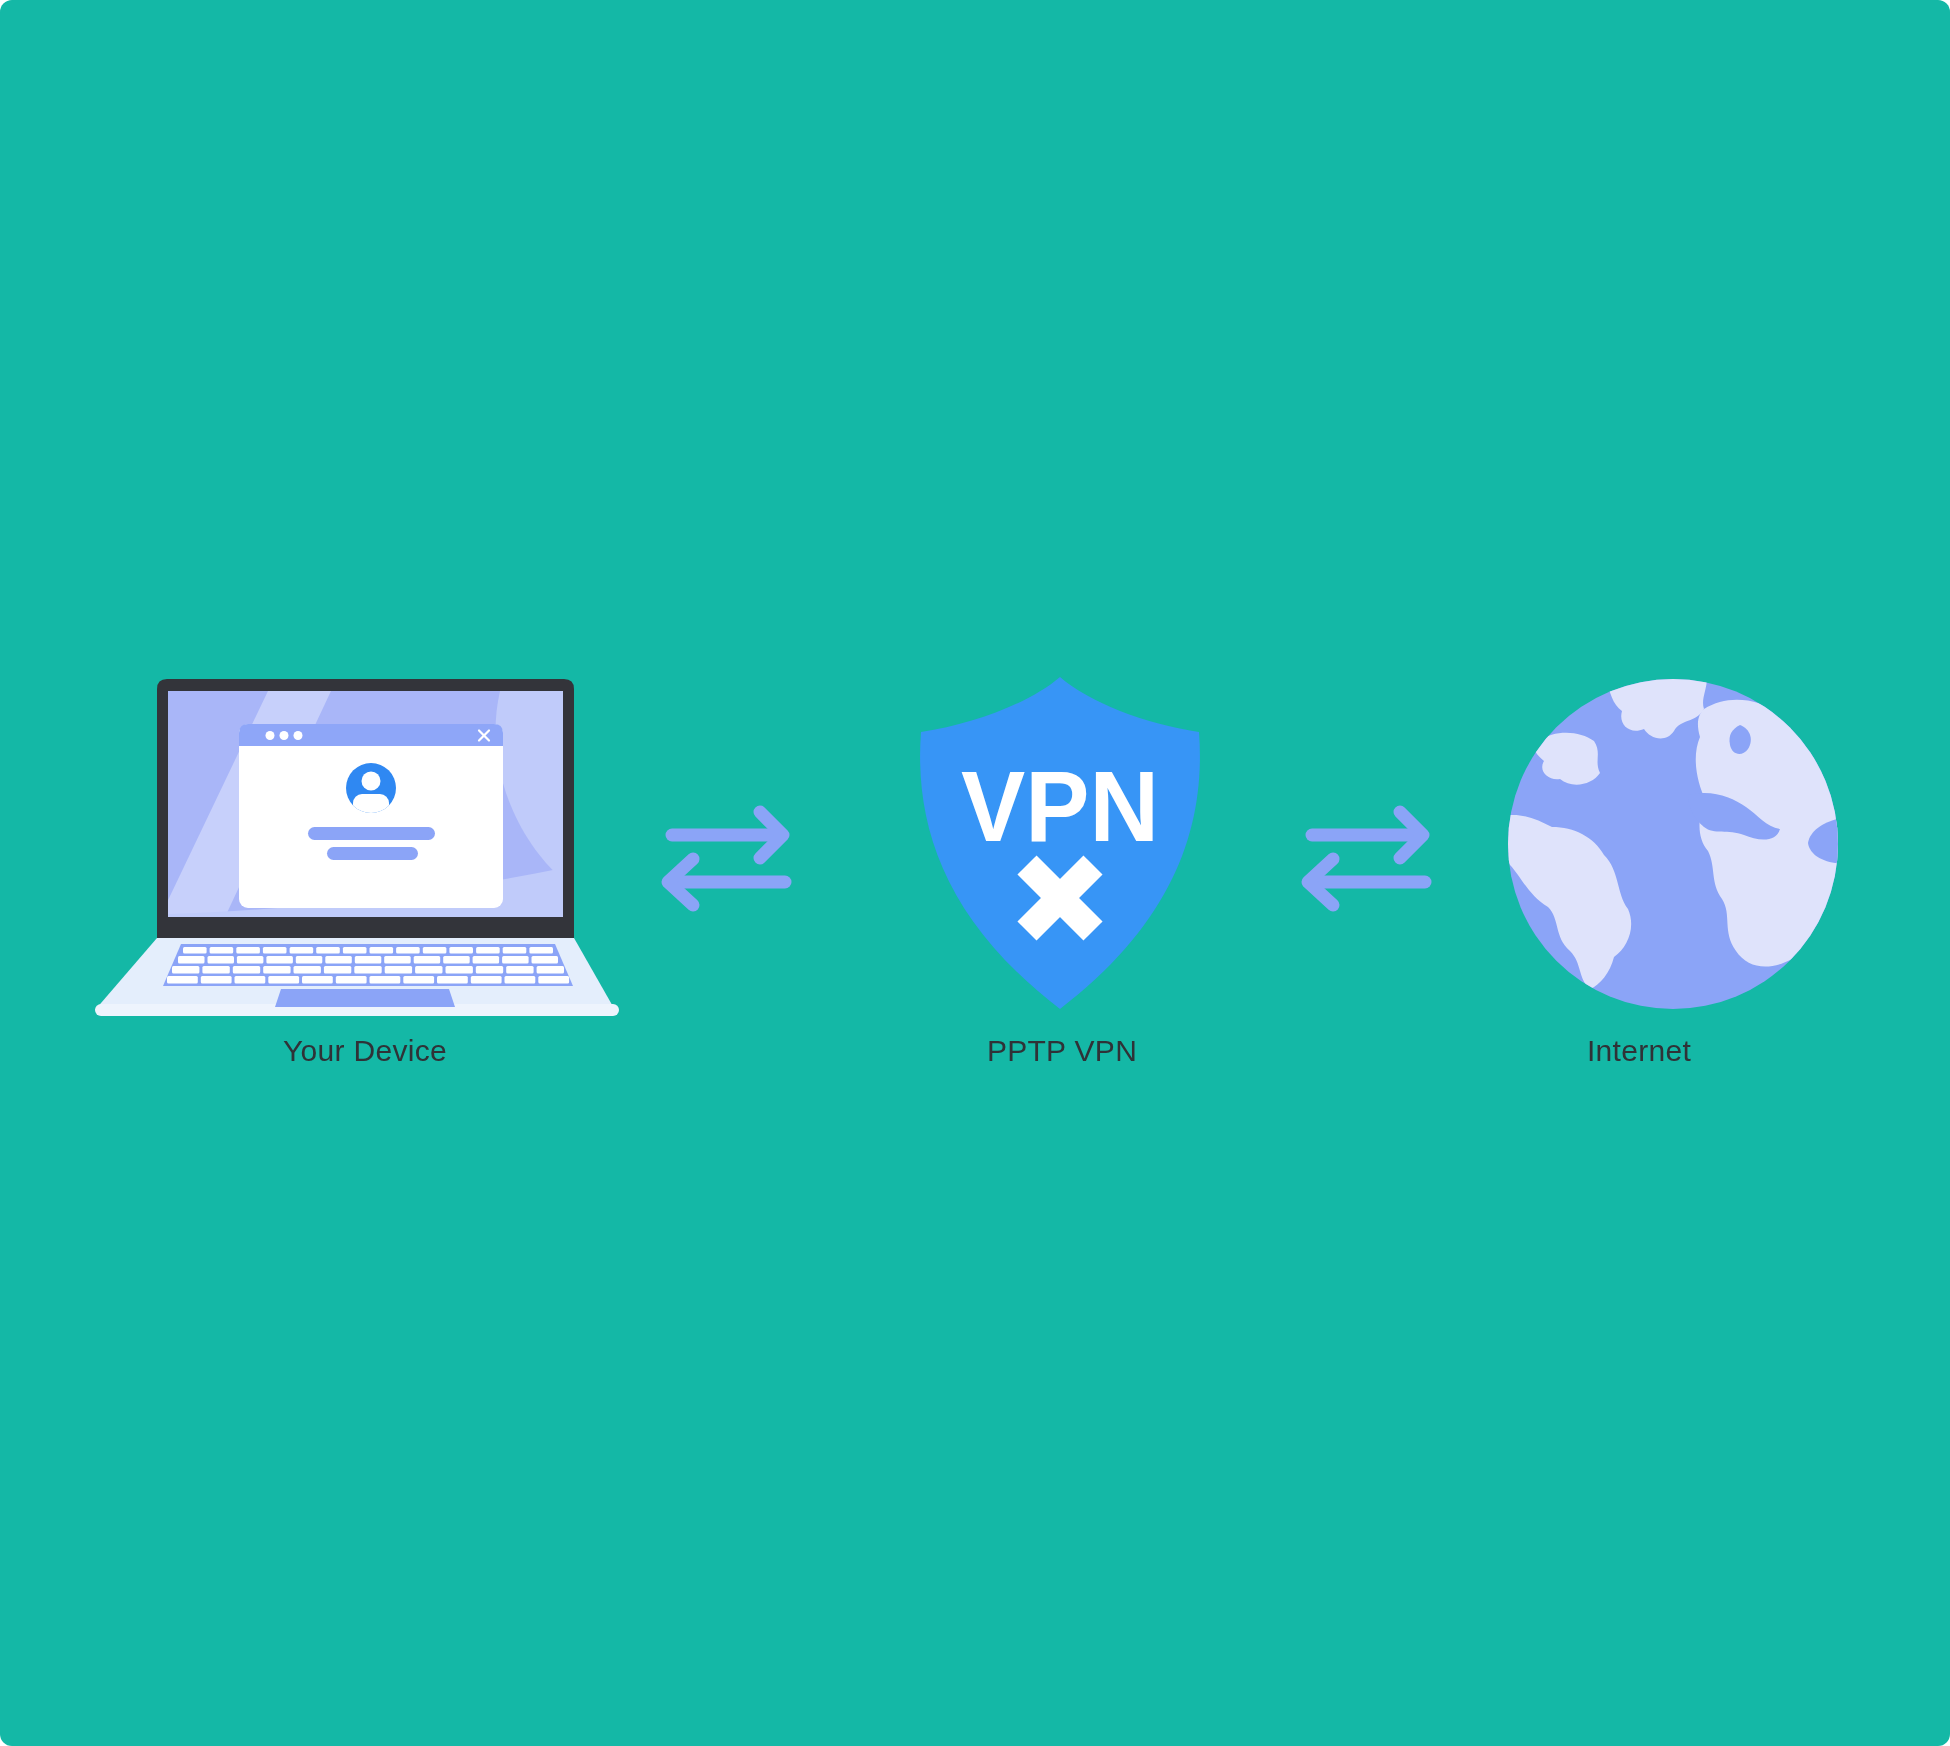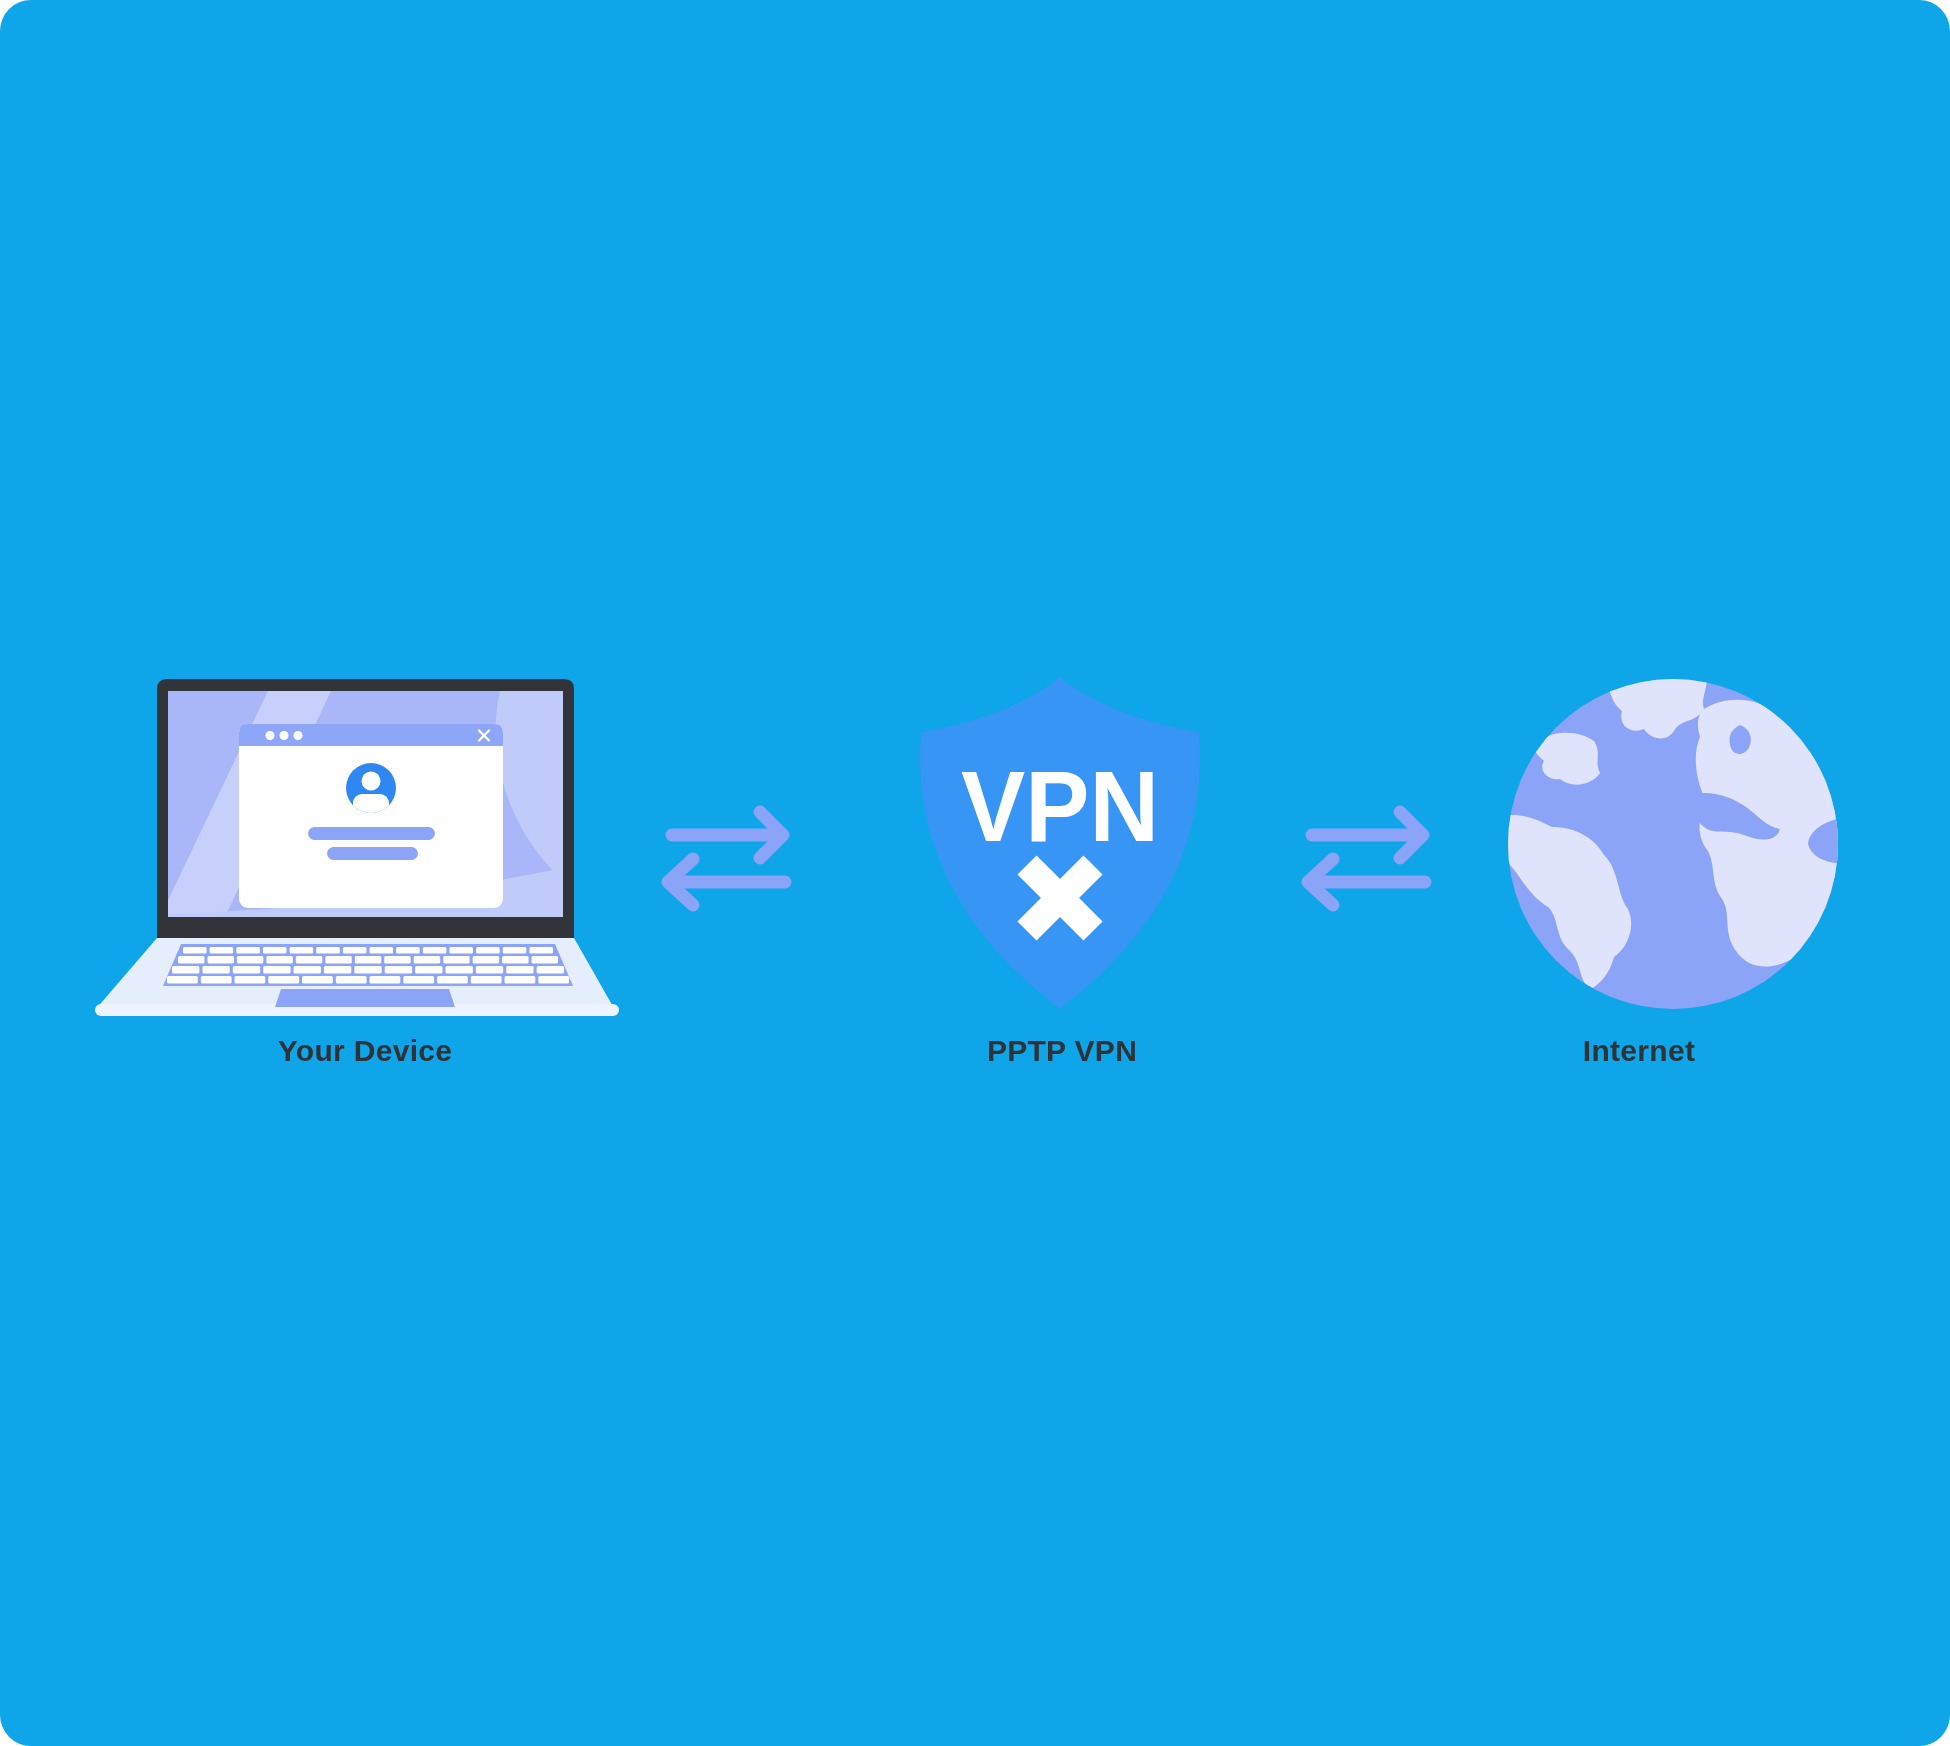--- a/index.html
+++ b/index.html
@@ -1,21 +1,21 @@
 <!DOCTYPE html>
 <html><head>
 <meta charset="utf-8">
 <style>
   html,body{margin:0;padding:0;background:#ffffff;}
   body{width:1950px;height:1746px;position:relative;font-family:"Liberation Sans",sans-serif;}
-  .panel{position:absolute;inset:0;background:#0ea5e9;border-radius:31px;overflow:hidden;}
+  .panel{position:absolute;inset:0;background:#14b8a6;border-radius:12px;overflow:hidden;}
   .illu{position:absolute;display:block;}
   .node-label{
     position:absolute;width:400px;top:1033px;text-align:center;
-    font-weight:700;font-size:30px;line-height:36px;color:#2f3237;letter-spacing:.3px;
+    font-weight:400;font-size:30px;line-height:36px;color:#2f3237;letter-spacing:.3px;
   }
 </style>
 </head>
 <body>
 
 <div class="panel">
 
   <svg class="illu" style="left:85px;top:670px;" width="560" height="360" viewBox="0 0 560 360">
     <defs>
       <clipPath id="screenClip">

